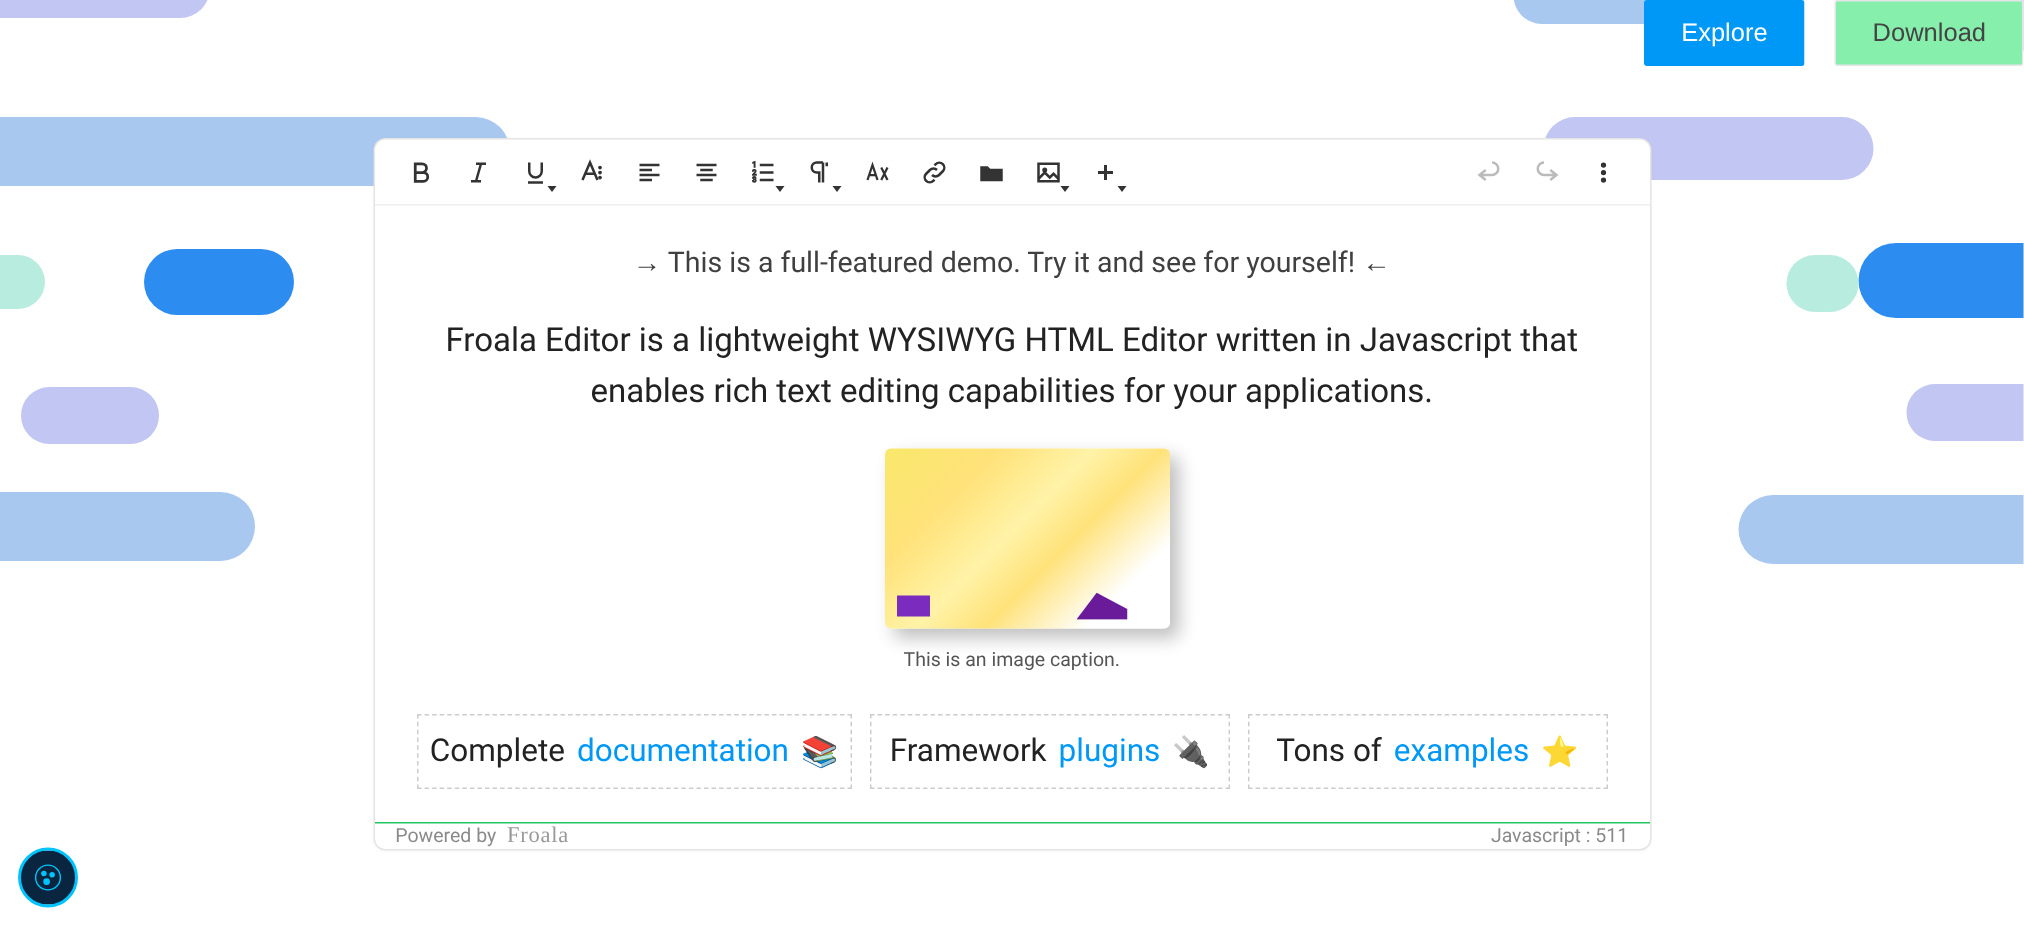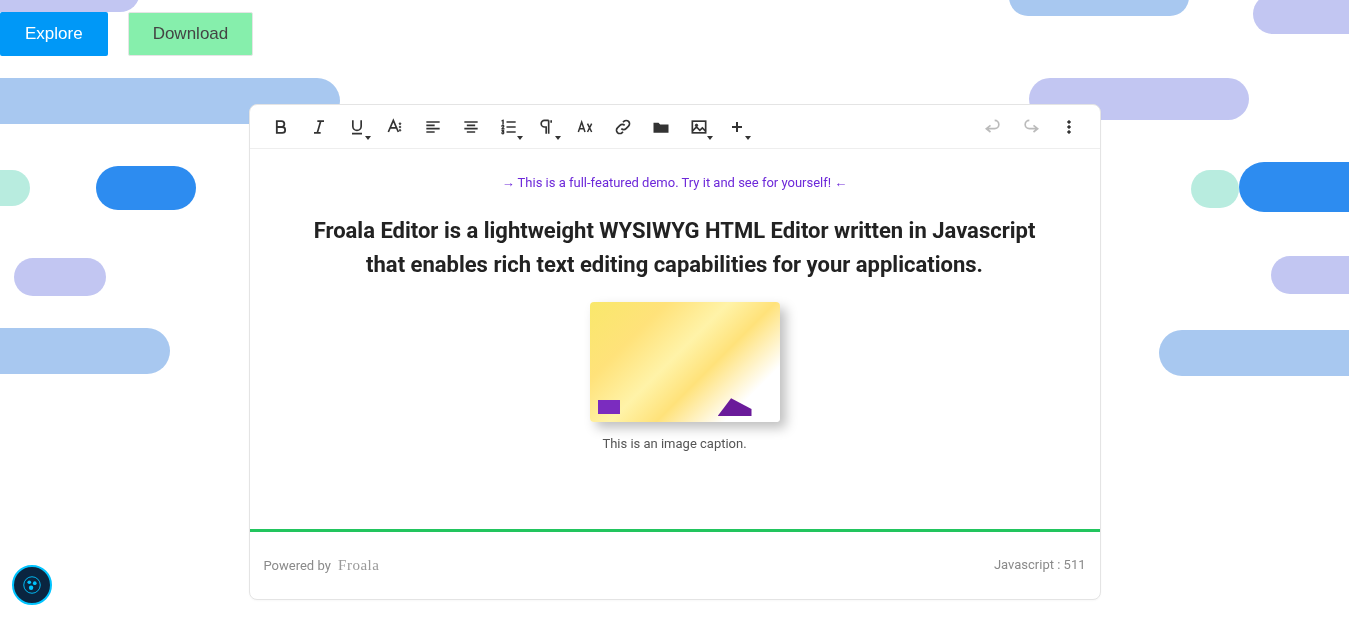--- a/index.html
+++ b/index.html
@@ -3,52 +3,52 @@
 <meta charset="utf-8">
 <style>
   html,body{margin:0;padding:0;width:1349px;height:619px;font-family:-apple-system,BlinkMacSystemFont,"Segoe UI",Roboto,Arial,sans-serif;background:#fff;overflow:hidden;color:#333}
   *{box-sizing:border-box}
 
   
   .bg-shapes{position:absolute;inset:0;overflow:hidden;z-index:0}
   .pill{position:absolute;border-radius:999px}
 
   
-  .hero-btns{position:relative;z-index:2;display:flex;gap:20px;justify-content:flex-start;padding-top:0px;margin-top:12px}
+  .hero-btns{position:relative;z-index:2;display:flex;gap:20px;justify-content:flex-end;padding-top:0px;margin-top:0}
   .btn{padding:11px 24px;font-size:17px;border-radius:2px;cursor:pointer;border:1px solid transparent}
   .btn-primary{background:#0098F7;color:#fff}
   .btn-secondary{background:#86efac;color:#444;border:1px solid #e5e5e5}
 
   
   .editor-wrap{position:relative;z-index:2;width:852px;margin:48px auto 0;background:#fff;border:1px solid #e4e4e4;border-radius:8px;box-shadow:0 1px 2px rgba(0,0,0,.03)}
 
   .toolbar{display:flex;align-items:center;height:44px;padding:0 12px;border-bottom:1px solid #eee}
   .tbtn{width:38px;height:38px;display:flex;align-items:center;justify-content:center;color:#333;cursor:pointer;position:relative}
   .tbtn svg{width:20px;height:20px;fill:currentColor;stroke:currentColor}
   .tbtn .drop{position:absolute;bottom:6px;right:5px;width:0;height:0;border-left:3px solid transparent;border-right:3px solid transparent;border-top:4px solid #333}
   .toolbar-spacer{flex:1}
 
   .content{padding:18px 14px 22px;text-align:center;min-height:380px}
-  .tagline{font-size:13px;color:#6d28d9;margin:8px 0 24px}
-  .lead{font-size:22px;font-weight:700;color:#222;line-height:1.55;margin:0 28px 20px}
+  .tagline{font-size:19px;color:#404040;margin:8px 0 24px}
+  .lead{font-size:22px;font-weight:400;color:#222;line-height:1.55;margin:0 28px 20px}
 
   .figure{width:170px;margin:7px auto 0}
   .img-ph{width:190px;height:120px;border-radius:4px;box-shadow:6px 6px 12px rgba(0,0,0,.25);background:
     linear-gradient(135deg,#f9e86b 0%,#ffe27a 25%,#fff3a8 45%,#ffe27a 60%,#fff 82%);position:relative;overflow:hidden}
   .img-ph::before,.img-ph::after{content:"";position:absolute}
   .img-ph::before{left:8px;bottom:8px;width:22px;height:14px;background:#7b2cbf}
   .img-ph::after{right:28px;bottom:6px;width:34px;height:18px;background:#6a1b9a;clip-path:polygon(0 100%,40% 0,100% 60%,100% 100%)}
   .caption{font-size:13px;color:#555;margin-top:14px}
 
   .tiles{display:flex;gap:12px;margin:28px 14px 0}
   .tile{flex:1;border:1px dashed #ccc;padding:12px 8px;font-size:21px;color:#222;display:flex;align-items:center;justify-content:center;gap:8px}
   .tile a{color:#0098F7;text-decoration:none}
   .emoji{font-size:20px}
 
-  .statusbar{display:flex;justify-content:space-between;border-top:3px solid #22c55e;padding:25px 14px;font-size:13px;color:#8a8a8a}
+  .statusbar{display:flex;align-items:center;justify-content:space-between;border-top:1px solid #22c55e;padding:0 14px;font-size:13px;color:#8a8a8a}
   .statusbar .brand{font-family:Georgia,serif;font-size:15px;letter-spacing:.5px;color:#9a9a9a;margin-left:4px}
 
   
   .fab{position:absolute;left:12px;bottom:14px;width:40px;height:40px;border-radius:50%;background:radial-gradient(circle at 50% 50%,#0a2540 0%,#0a2540 100%);border:2px solid #00c4ff;display:flex;align-items:center;justify-content:center;z-index:5;cursor:pointer}
   .fab svg{width:22px;height:22px}
 </style>
 </head>
 <body>
 
 <div class="bg-shapes">
@@ -178,20 +178,37 @@
 
   <div class="content">
     <div class="tagline">→ This is a full-featured demo. Try it and see for yourself! ←</div>
     <p class="lead">Froala Editor is a lightweight WYSIWYG HTML Editor written in Javascript that enables rich text editing capabilities for your applications.</p>
 
     <div class="figure">
       <div class="img-ph"></div>
       <div class="caption">This is an image caption.</div>
     </div>
 
+    <div class="tiles">
+      <div class="tile">
+        <span>Complete </span>
+        <a href="#">documentation</a>
+        <span class="emoji">📚</span>
+      </div>
+      <div class="tile">
+        <span>Framework </span>
+        <a href="#">plugins</a>
+        <span class="emoji">🔌</span>
+      </div>
+      <div class="tile">
+        <span>Tons of </span>
+        <a href="#">examples</a>
+        <span class="emoji">⭐</span>
+      </div>
+    </div>
   </div>
 
   <div class="statusbar">
     <div>
       <span>Powered by</span>
       <span class="brand">Froala</span>
     </div>
     <div>
       <span>Javascript : </span><span>511</span>
     </div>

